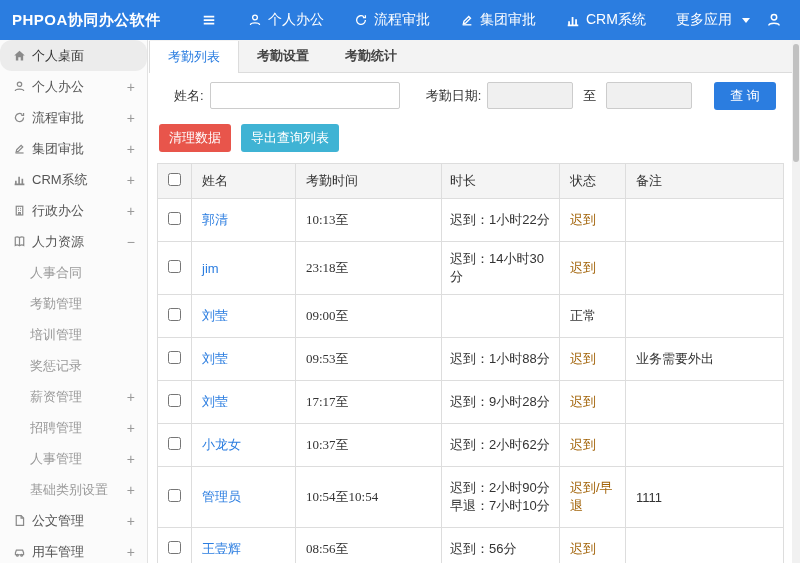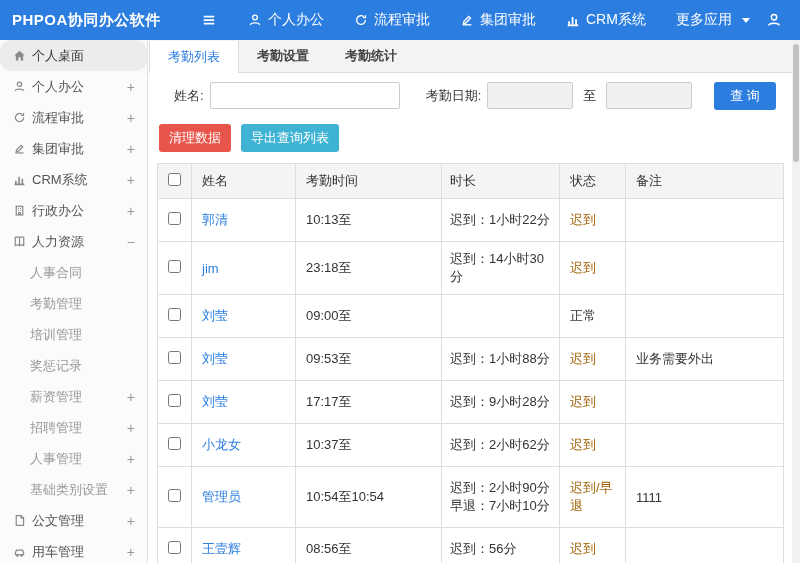--- a/index.html
+++ b/index.html
@@ -48,21 +48,21 @@
   .btn-danger { height: 28px; padding: 0 10px; background: #e8554b; border: none; border-radius: 3px; color: #fff; font-size: 13px; cursor: pointer; white-space: nowrap; }
   .btn-teal { height: 28px; padding: 0 10px; background: #3fb3d4; border: none; border-radius: 3px; color: #fff; font-size: 13px; cursor: pointer; white-space: nowrap; }
 
   .tablewrap { margin: 5px 8px 0 8px; }
   table { width: 100%; border-collapse: collapse; table-layout: fixed; }
   th, td { border: 1px solid #ddd; font-size: 13px; text-align: left; vertical-align: middle; }
   thead th { background: #f4f4f4; color: #333; font-weight: normal; padding: 8px 10px; }
   tbody td { padding: 12px 10px; color: #333; }
   .c-cb { width: 34px; text-align: center; padding: 8px 4px; }
   .c-name { width: 104px; }
-  .c-time { width: 146px; }
+  .c-time { width: 146px; font-family: Liberation Serif, serif; }
   .c-dur { width: 118px; padding: 8px 6px 8px 8px; }
   .c-status { width: 66px; }
   .name-link { color: #2b7de0; text-decoration: none; cursor: pointer; }
   .status-text[data-status="late"] { color: #a16207; }
   .status-text[data-status="normal"] { color: #333; }
   input[type="checkbox"] { width: 13px; height: 13px; cursor: pointer; }
 
   
   .scrollbar { position: absolute; right: 0; top: 40px; bottom: 0; width: 8px; background: #f1f1f1; }
   .scroll-thumb { position: absolute; top: 4px; left: 1px; width: 6px; height: 118px; background: #c1c1c1; border-radius: 3px; }

